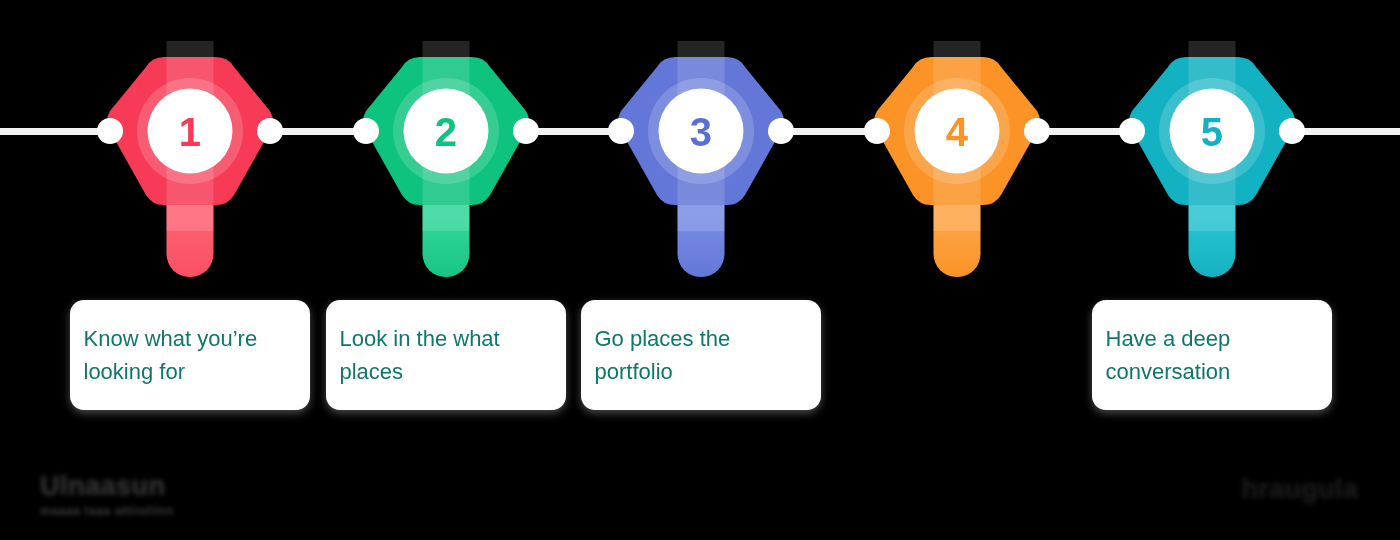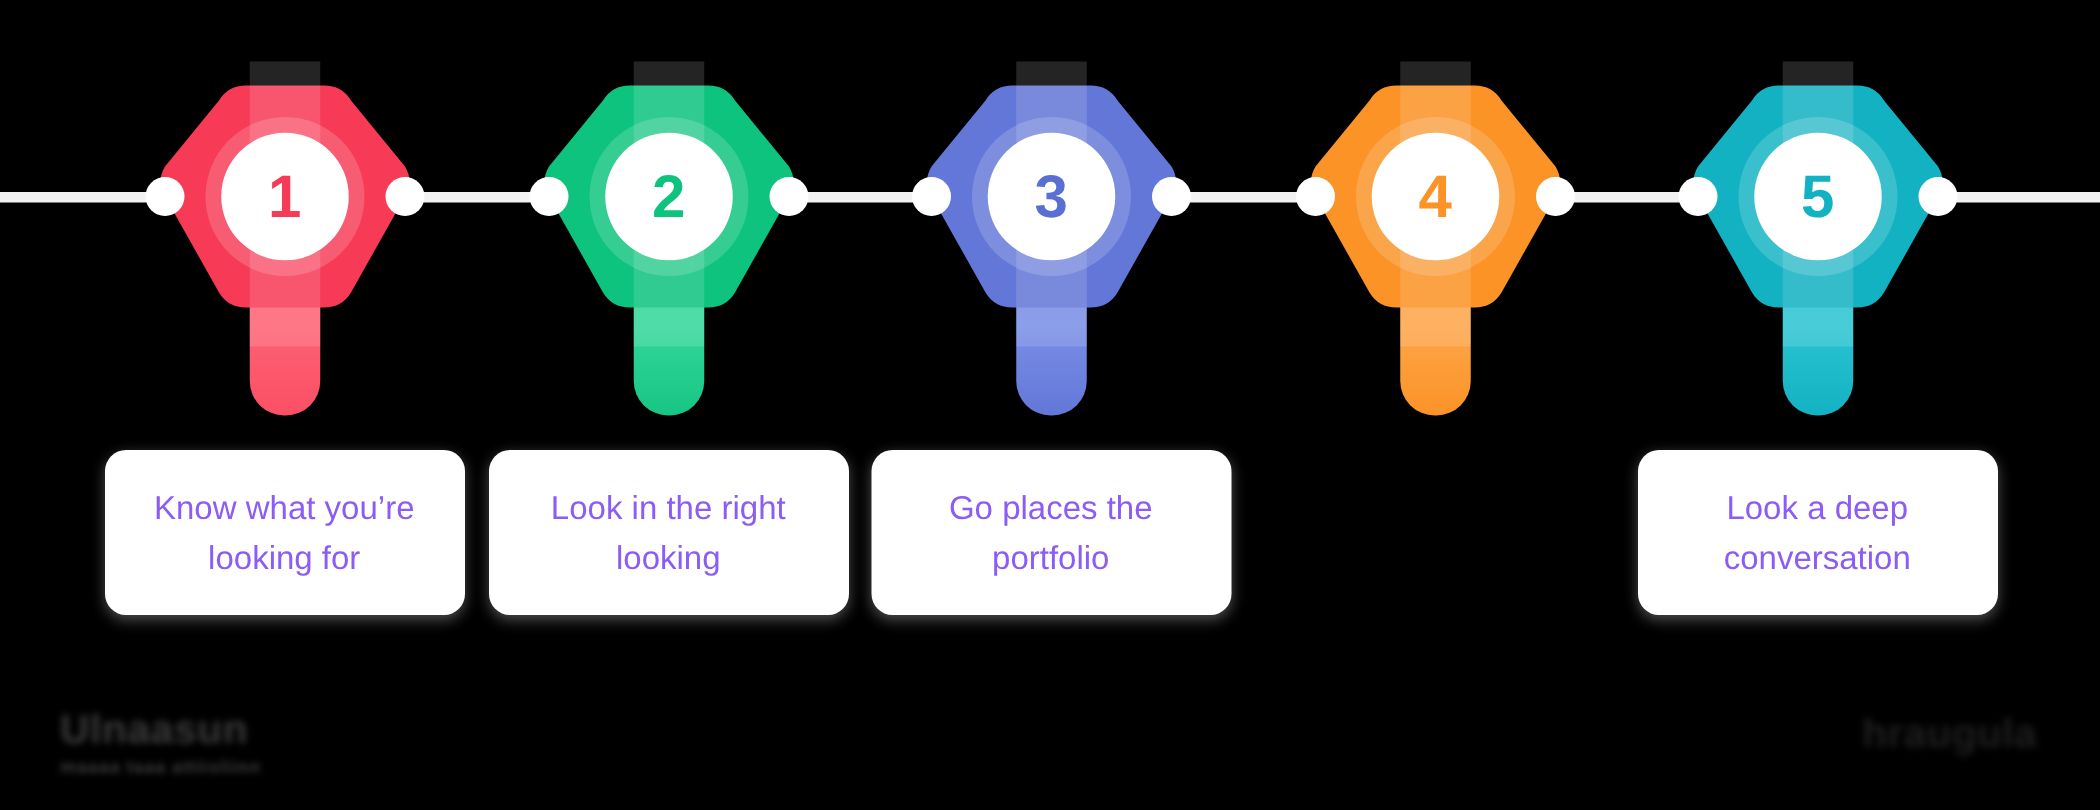--- a/index.html
+++ b/index.html
@@ -156,24 +156,23 @@
     border-radius: 14px;
     box-shadow: 0 3px 9px rgba(255,255,255,0.30);
     display: flex;
     align-items: center;
     justify-content: center;
     box-sizing: border-box;
     padding: 0 14px;
   }
   .card span {
     display: block;
-    text-align: center;
     font-size: 22px;
     line-height: 1.5;
-    color: #8b5cf6;
+    color: #0f766e;
     font-weight: 400;
   }
 
   
   .logo-left {
     position: absolute;
     left: 40px;
     bottom: 22px;
     z-index: 3;
   }
@@ -243,21 +242,21 @@
       </div>
       <div class="band"></div>
       <div class="halo"></div>
       <div class="disc">
         <span style="color:#0ec37e;">2</span>
       </div>
       <div class="dot left"></div>
       <div class="dot right"></div>
     </div>
     <div class="card">
-      <span>Look in the right looking</span>
+      <span>Look in the what places</span>
     </div>
   </div>
 
   <div class="step" style="left:573px;">
     <div class="marker">
       <div class="stem" style="background:linear-gradient(180deg,#7287e2 0%,#798ee6 55%,#6377d8 100%);"></div>
       <div class="hex">
         <svg viewBox="0 0 168 168" xmlns="http://www.w3.org/2000/svg">
           <path d="M84 4 L148 40 Q158 46 158 58 L158 110 Q158 122 148 128 L84 164 Q74 170 64 164 L20 128 Q10 122 10 110 L10 58 Q10 46 20 40 L64 4 Q74 -2 84 4 Z" fill="#6377d8" transform="rotate(90 84 84)"></path>
         </svg>
@@ -303,21 +302,21 @@
       </div>
       <div class="band"></div>
       <div class="halo"></div>
       <div class="disc">
         <span style="color:#13b2c2;">5</span>
       </div>
       <div class="dot left"></div>
       <div class="dot right"></div>
     </div>
     <div class="card">
-      <span>Look a deep conversation</span>
+      <span>Have a deep conversation</span>
     </div>
   </div>
 
   <div class="logo-left">
     <div class="mark">Ulnaasun</div>
     <div class="tag">maaaa taaa attiisliinn</div>
   </div>
 
   <div class="logo-right">hraugula</div>
 

